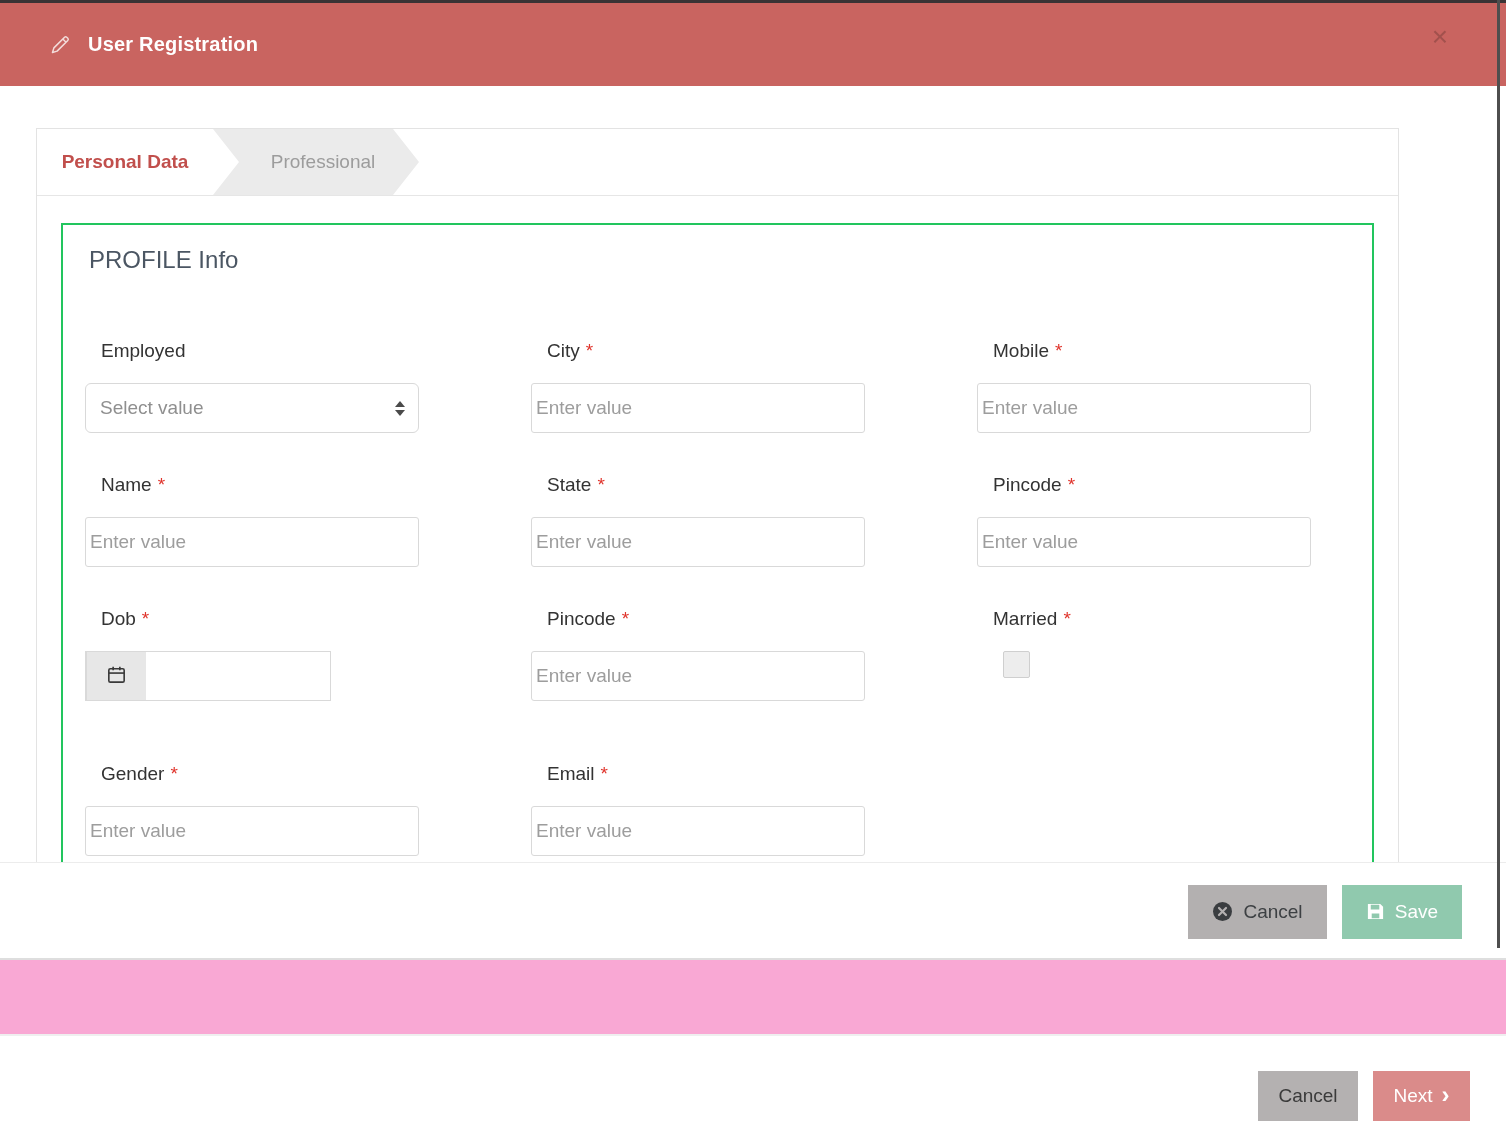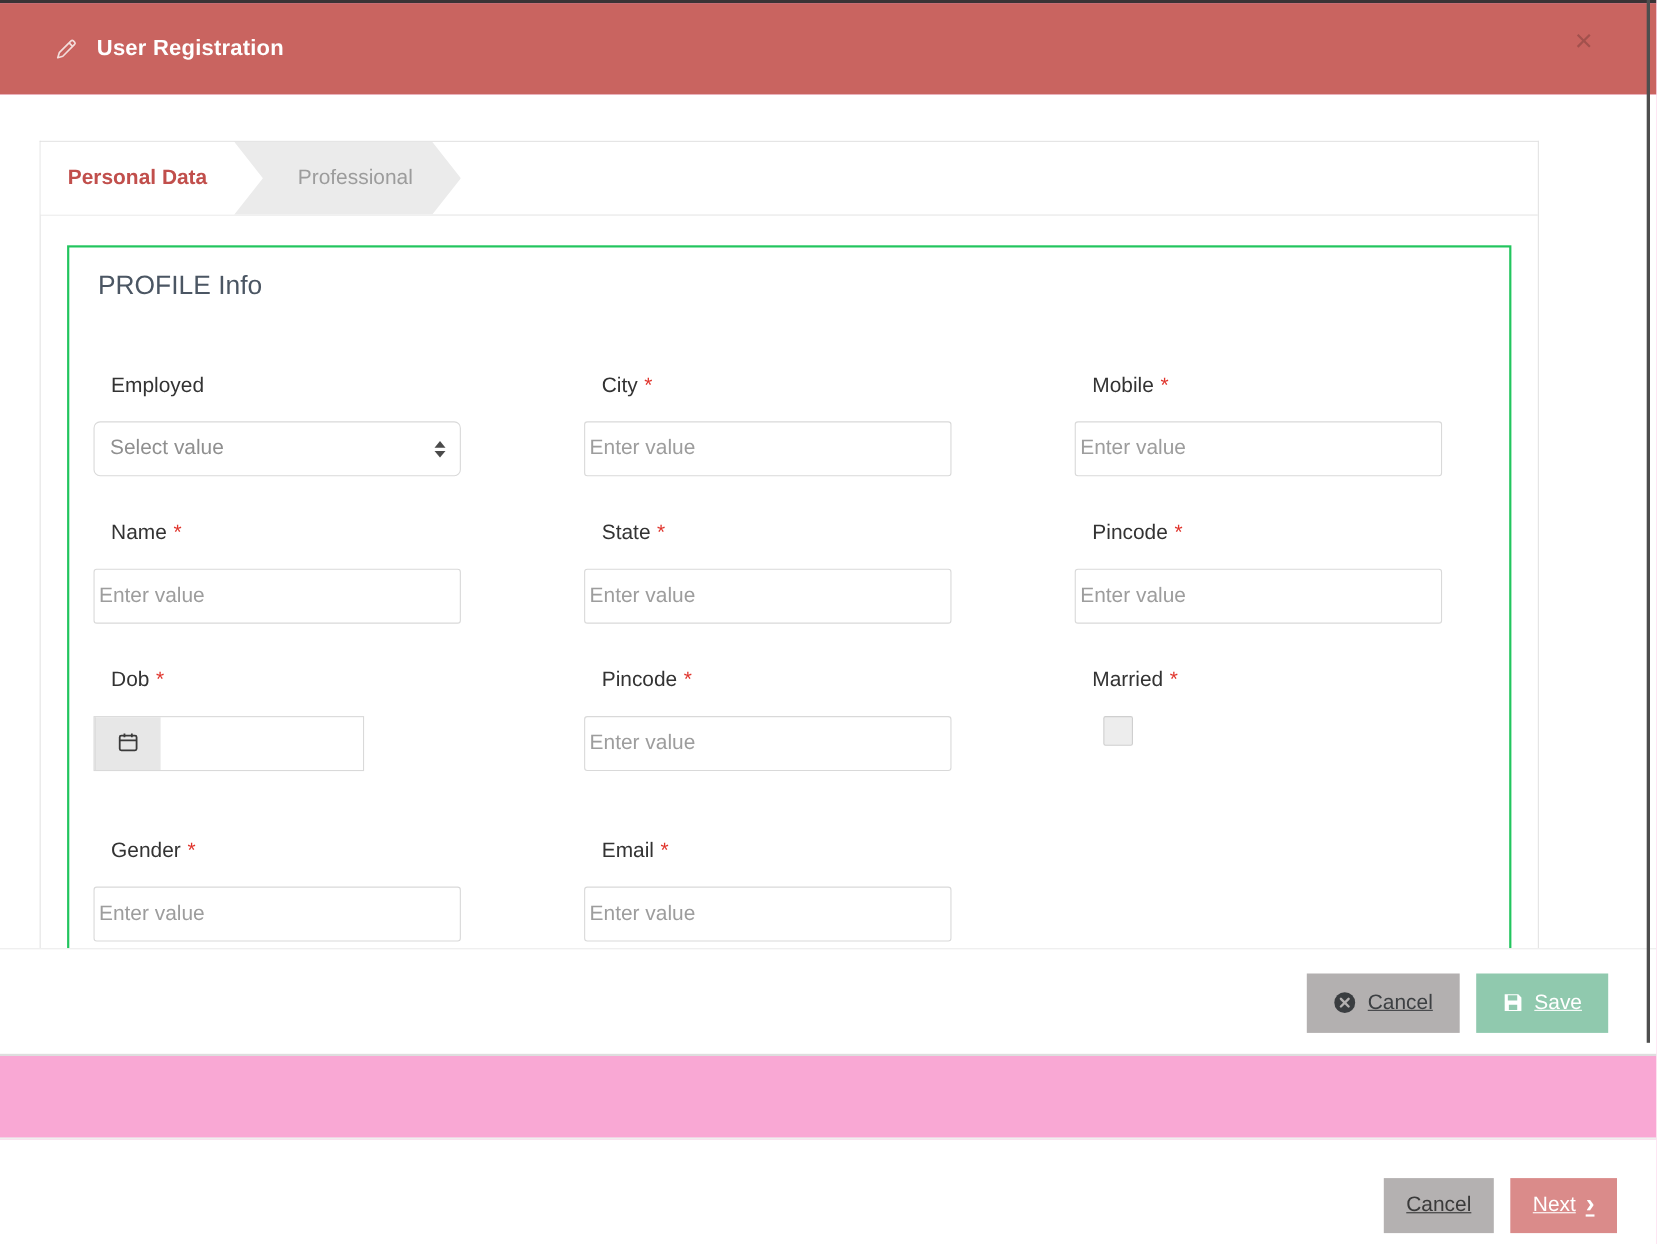--- a/index.html
+++ b/index.html
@@ -48,21 +48,21 @@
 
   .date-group{display:flex;width:246px;height:50px;border:1px solid #d9d9d9;background:#fff;}
   .date-input{flex:1;min-width:0;border:none;height:100%;padding:0 14px;font-size:19px;color:#333;font-family:inherit;outline:none;background:#fff;}
   .date-input::placeholder{color:#9d9d9d;opacity:1;}
   .date-addon{width:60px;height:100%;background:#e7e7e7;border:none;border-left:1px solid #d9d9d9;display:flex;align-items:center;justify-content:center;cursor:pointer;}
 
   .checkbox{width:27px;height:27px;background:#ededed;border:1px solid #cfcfcf;border-radius:2px;margin:20px 0 0 26px;cursor:pointer;}
 
   
   .modal-footer{position:absolute;left:0;bottom:0;width:1506px;height:98px;background:#fff;border-top:1px solid #ececec;display:flex;align-items:center;justify-content:flex-end;gap:15px;padding-right:44px;}
-  .btn{border:none;font-family:inherit;font-size:19px;display:inline-flex;align-items:center;justify-content:center;cursor:pointer;border-radius:0;text-decoration:underline;}
+  .btn{border:none;font-family:inherit;font-size:19px;display:inline-flex;align-items:center;justify-content:center;cursor:pointer;border-radius:0;}
   .btn-cancel-modal{width:139px;height:54px;background:#b3b0b0;color:#3d4043;gap:10px;}
   .btn-save{width:120px;height:54px;background:#90c9ae;color:#ffffff;gap:10px;}
 
   
   .separator-1{position:absolute;top:958px;left:0;width:1506px;height:2px;background:#dedede;}
   .separator-2{position:absolute;top:1034px;left:0;width:1506px;height:2px;background:#efefef;}
   .wizard-footer{position:absolute;top:1036px;left:0;width:1506px;height:95px;background:#fff;display:flex;align-items:flex-start;justify-content:flex-end;gap:15px;padding:35px 36px 0 0;}
   .btn-cancel-wizard{width:100px;height:50px;background:#b4b1b1;color:#3a3a3a;}
   .btn-next{width:97px;height:50px;background:#da8b8a;color:#ffffff;gap:9px;}
   .next-chevron{font-size:24px;line-height:20px;font-weight:600;position:relative;top:-1px;}

